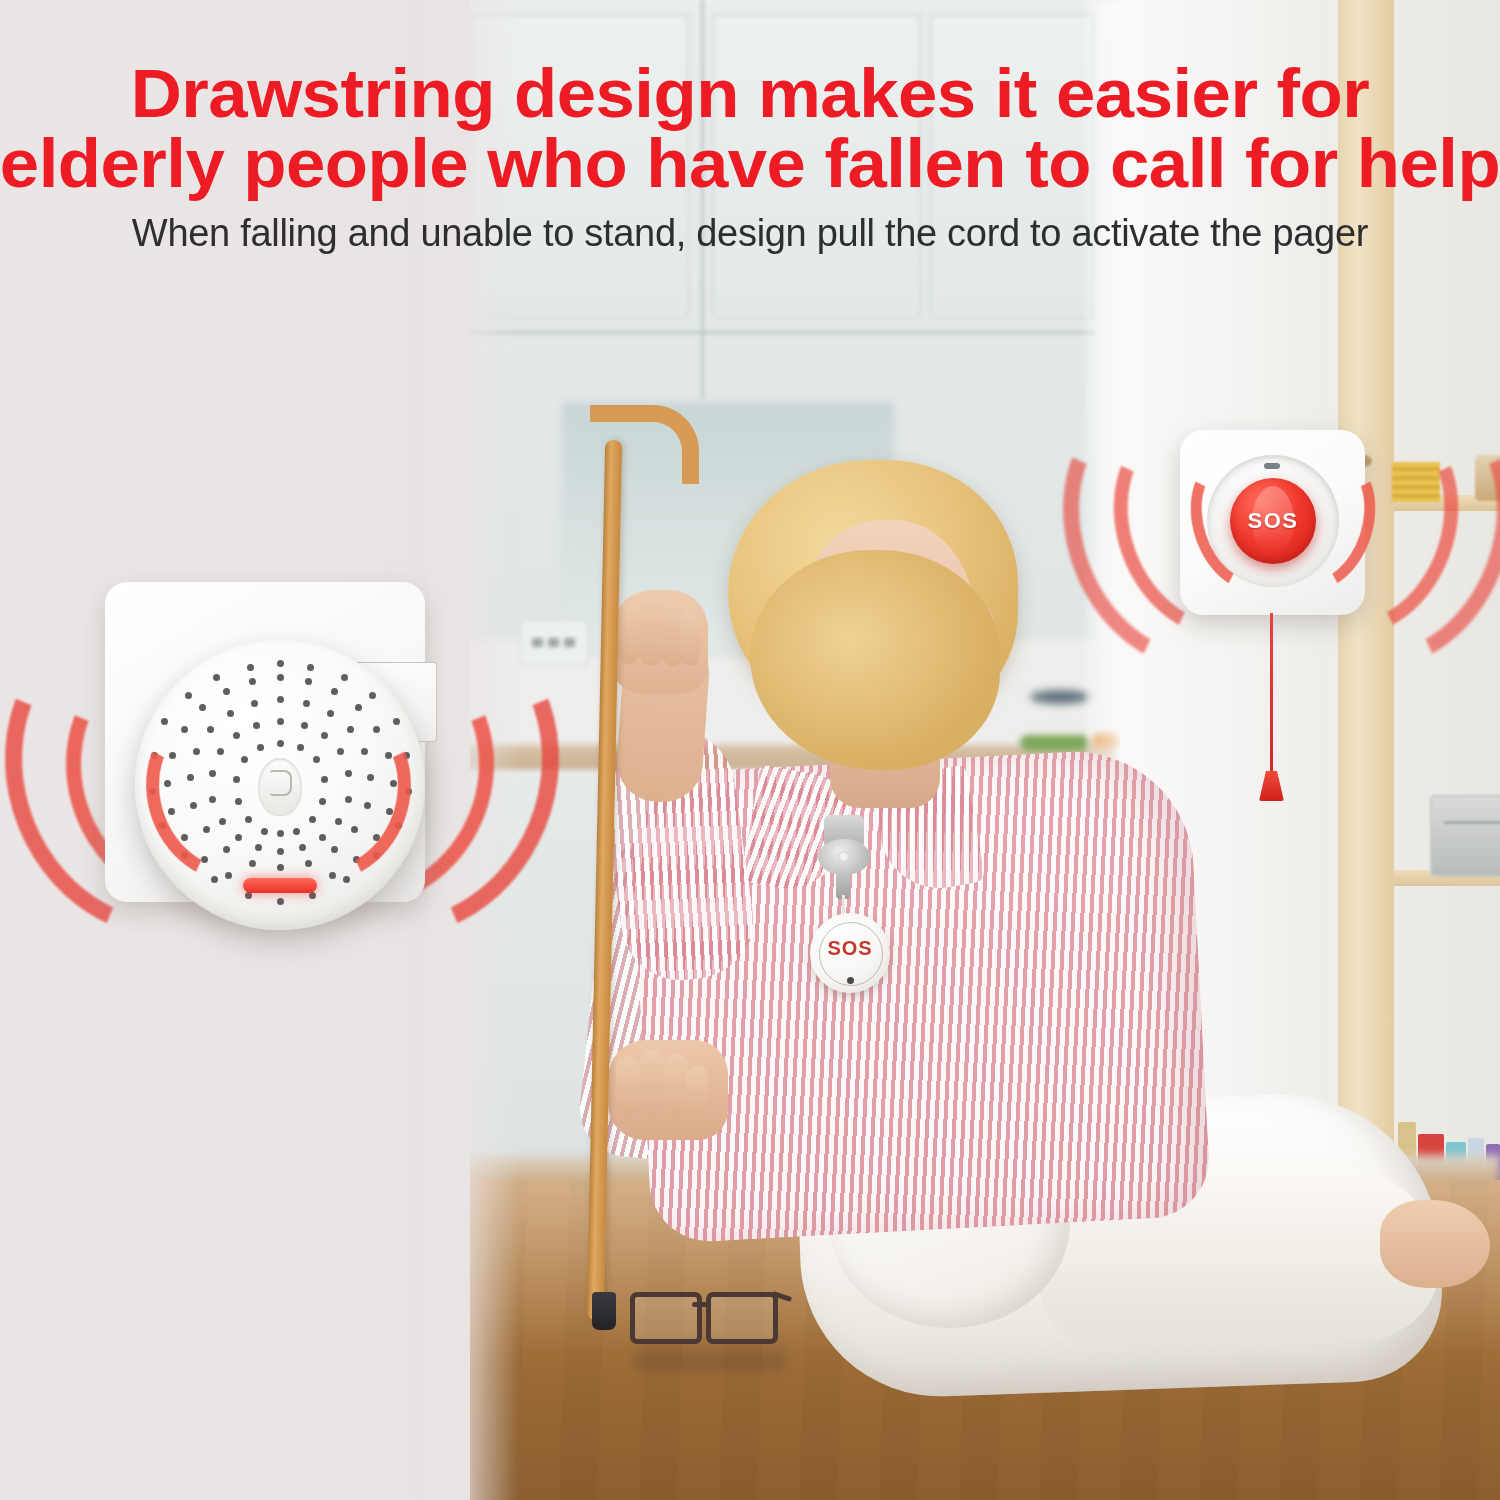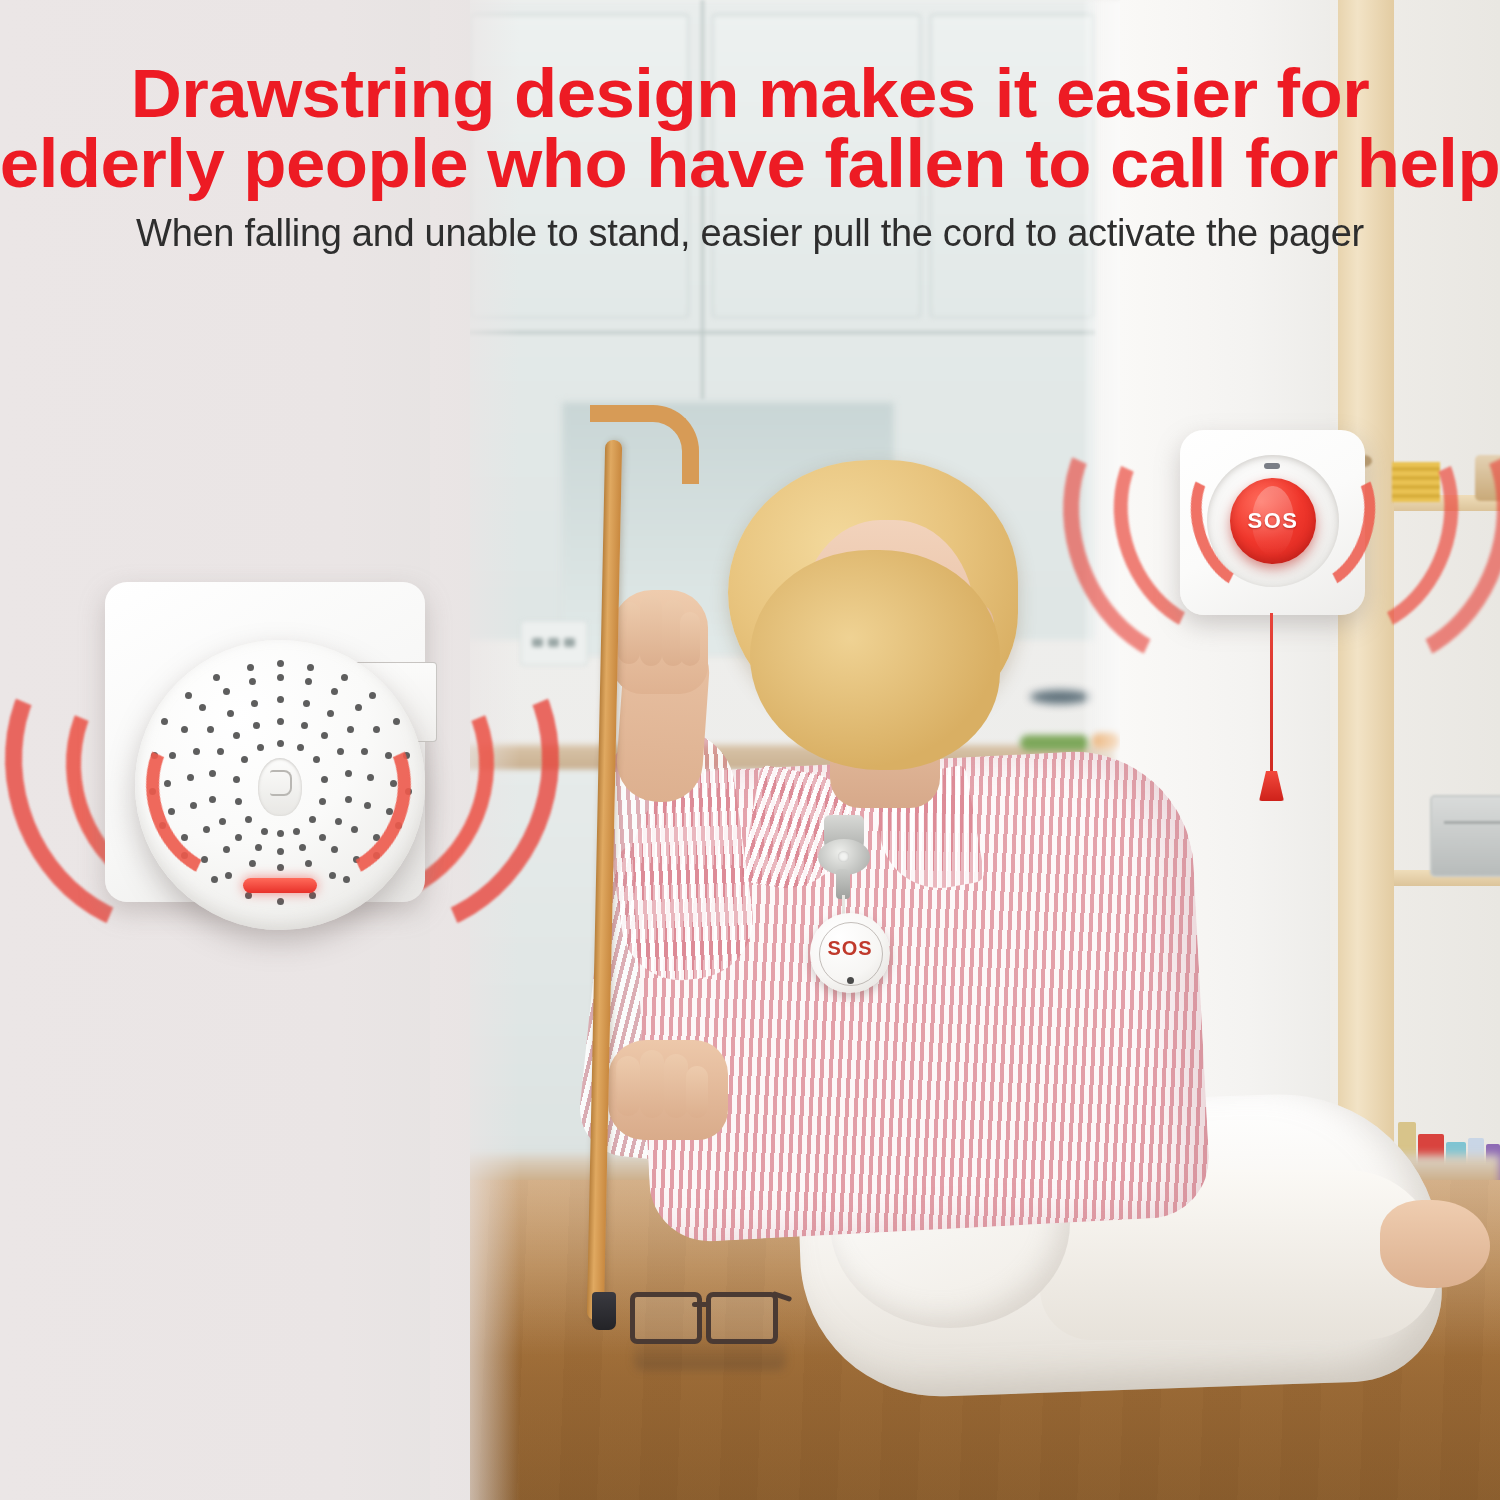--- a/index.html
+++ b/index.html
@@ -657,15 +657,15 @@
 
     <div class="sos-cord"></div>
     <div class="sos-toggle"></div>
   </div>
 
   <div class="headline">
     <span>Drawstring design makes it easier for</span>
     <span class="l2">elderly people who have fallen to call for help</span>
   </div>
 
-  <div class="subhead">When falling and unable to stand, easier pull the cord to activate the pager</div>
+  <div class="subhead">When falling and unable to stand, design pull the cord to activate the pager</div>
 
 </div>
 
 </body></html>

